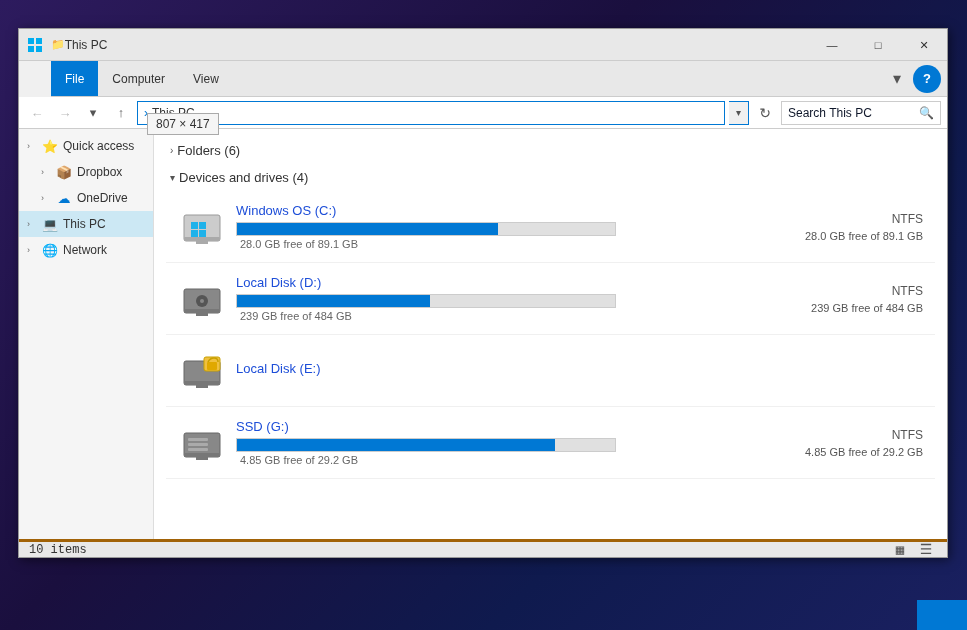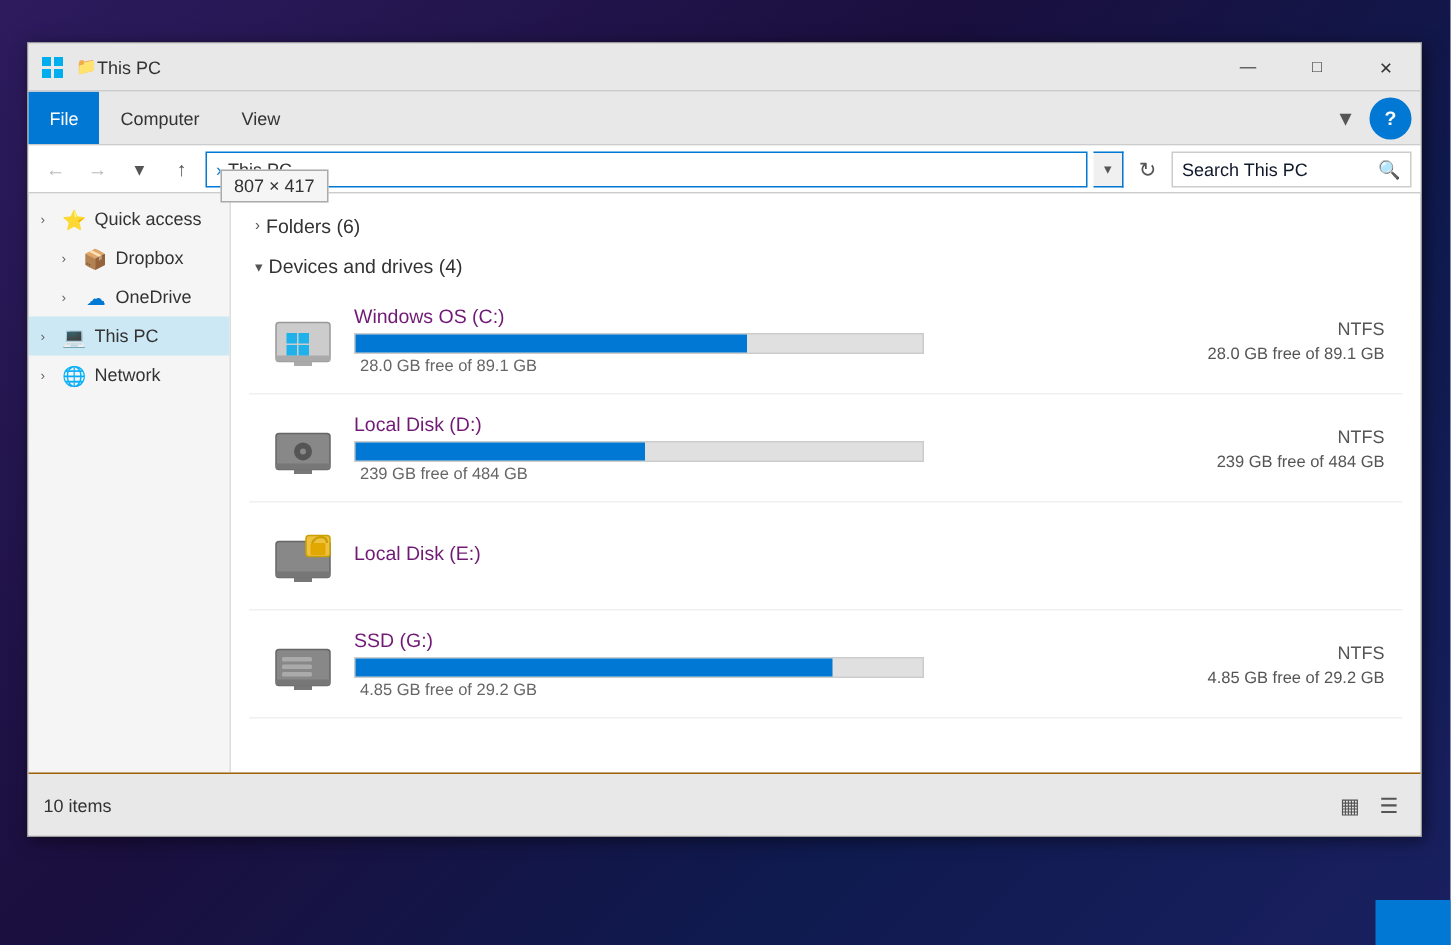--- a/index.html
+++ b/index.html
@@ -76,20 +76,21 @@
       margin-left: 4px;
     }
 
     
     .ribbon {
       background: #e8e8e8;
       border-bottom: 1px solid #ccc;
       height: 36px;
       display: flex;
       align-items: center;
+      margin-left: 32px;
     }
     .ribbon-tab {
       padding: 0 14px;
       height: 100%;
       display: flex;
       align-items: center;
       font-size: 12px;
       color: #333;
       cursor: pointer;
     }
@@ -296,21 +297,21 @@
       justify-content: center;
       margin-right: 10px;
       flex-shrink: 0;
     }
     .drive-icon svg { width: 40px; height: 40px; }
     .drive-info {
       flex: 1;
     }
     .drive-name {
       font-size: 13px;
-      color: #701a75;
+      color: #1d4ed8;
       margin-bottom: 4px;
     }
     .drive-bar-container {
       width: 380px;
       height: 14px;
       background: #e0e0e0;
       border: 1px solid #ccc;
       margin-bottom: 2px;
       position: relative;
     }
@@ -333,27 +334,28 @@
       margin-bottom: 4px;
     }
     .drive-free {
       font-size: 11px;
       color: #555;
     }
 
     
     .status-bar {
       background: #e8e8e8;
-      height: 42px;
-      border-top: 1px solid #a16207;
+      height: 18px;
+      border-top: 3px solid #a16207;
       display: flex;
       align-items: center;
       padding: 0 10px;
       font-size: 12px;
       color: #333;
+      font-family: Liberation Mono, monospace;
     }
     .status-right {
       margin-left: auto;
       display: flex;
       gap: 4px;
       align-items: center;
     }
     .view-btn {
       width: 22px;
       height: 22px;

